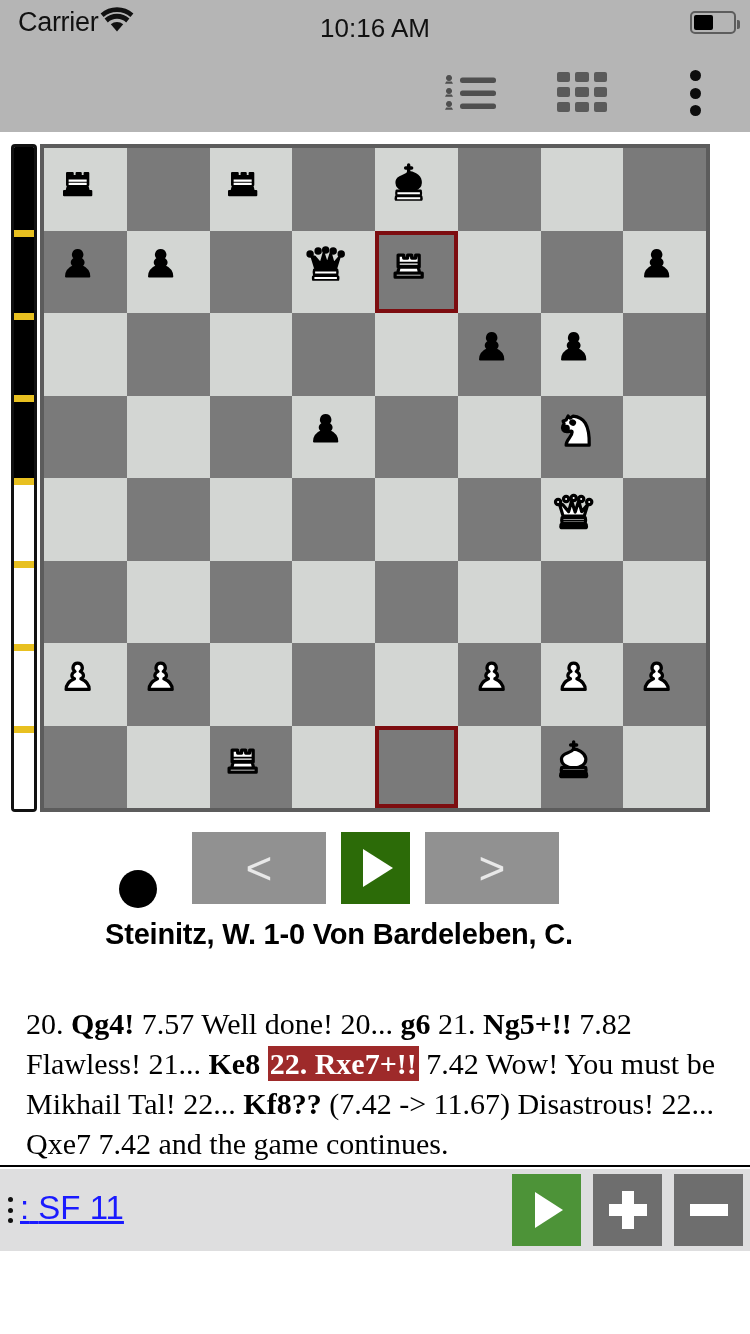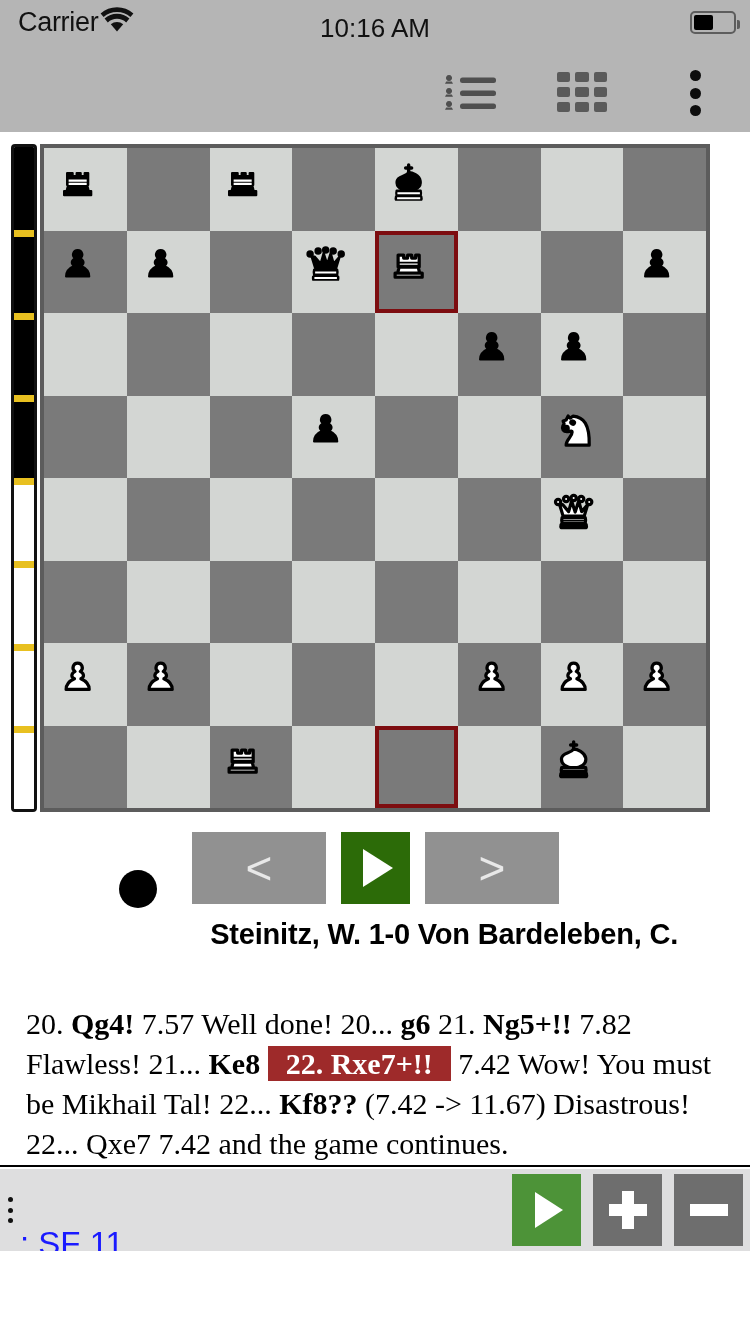--- a/index.html
+++ b/index.html
@@ -117,57 +117,56 @@
   .ctrl.next{ left:425px; width:134px; }
   .chev{ color:#e8e8e8; font-size:46px; line-height:1;
          font-family:"Liberation Sans", sans-serif; font-weight:400; }
   .tri{ width:0; height:0; border-left:30px solid #ffffff;
         border-top:19px solid transparent; border-bottom:19px solid transparent;
         margin-left:5px; }
 
   
   .players{
     position:absolute; left:0; top:918px; width:678px;
-    text-align:right;
+    text-align:center;
     font-size:29px; font-weight:bold; color:#000;
     font-family:"Liberation Sans", sans-serif;
     letter-spacing:-0.2px;
   }
 
   
   .analysis{
     position:absolute; left:0; top:1004px; width:750px; height:163px;
     overflow:hidden;
     padding:0 26px;
     font-family:"Liberation Serif", serif;
     font-size:30px; line-height:40px; color:#000;
     border-bottom:2px solid #000;
   }
   .analysis b{ font-weight:bold; }
   .mv-hl{ background:#9e2a2a; color:#ffffff; font-weight:bold;
-          padding:1px 18px; }
+          padding:1px 2px; }
 
   
   .enginebar{
     position:absolute; left:0; top:1169px; width:750px; height:82px;
     background:#dededf;
   }
   .eng-dots{
     position:absolute; left:7px; top:28px;
     width:6px; height:26px;
     display:flex; flex-direction:column; justify-content:space-between;
     align-items:center;
   }
   .eng-dots i{ width:5px; height:5px; background:#111; border-radius:50%;
                display:block; }
   .eng-link{
     position:absolute; left:20px; top:20px;
     font-size:33px; color:#1a1aff; text-decoration:underline;
     font-family:"Liberation Sans", sans-serif;
-    margin-top:36px;
   }
   .eng-btn{
     position:absolute; top:5px; height:72px; width:69px;
     display:flex; align-items:center; justify-content:center;
   }
   .eng-btn.go{ right:169px; background:#4d9338; }
   .eng-btn.plus{ right:88px; background:#6e6e6e; }
   .eng-btn.minus{ right:7px; background:#6e6e6e; }
   .plus-g{ position:relative; width:38px; height:38px; }
   .plus-g::before,.plus-g::after{

